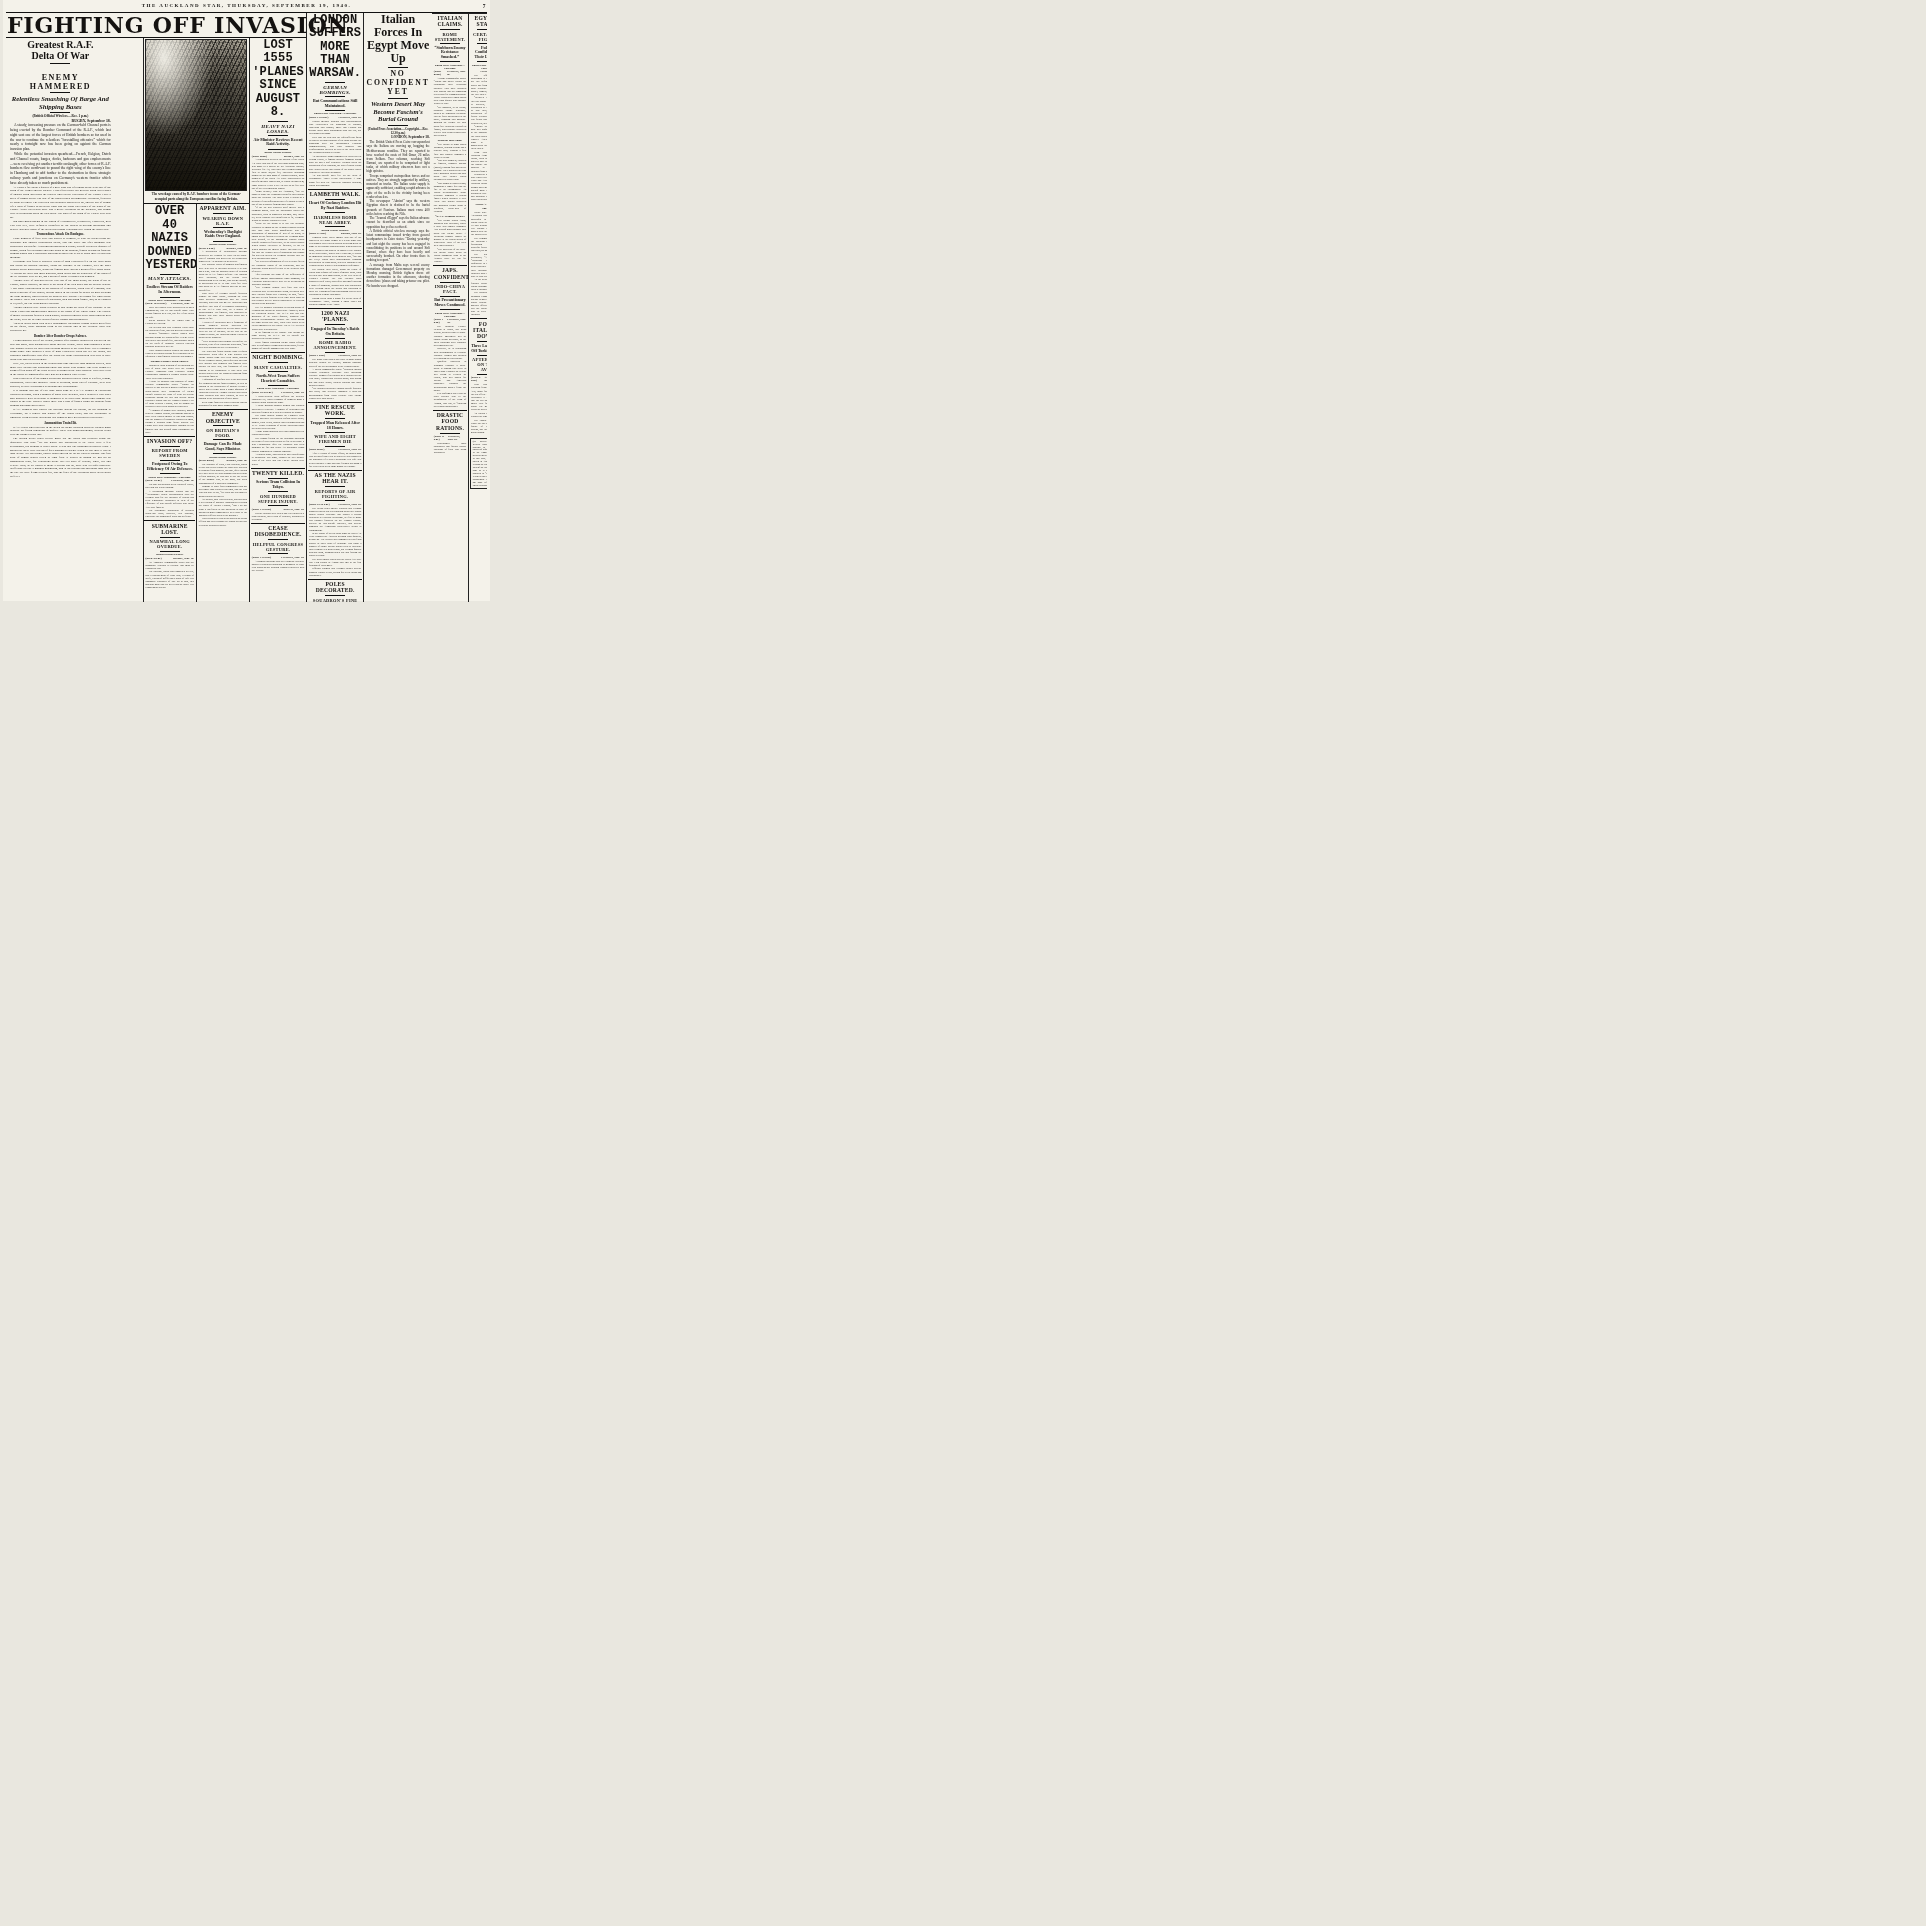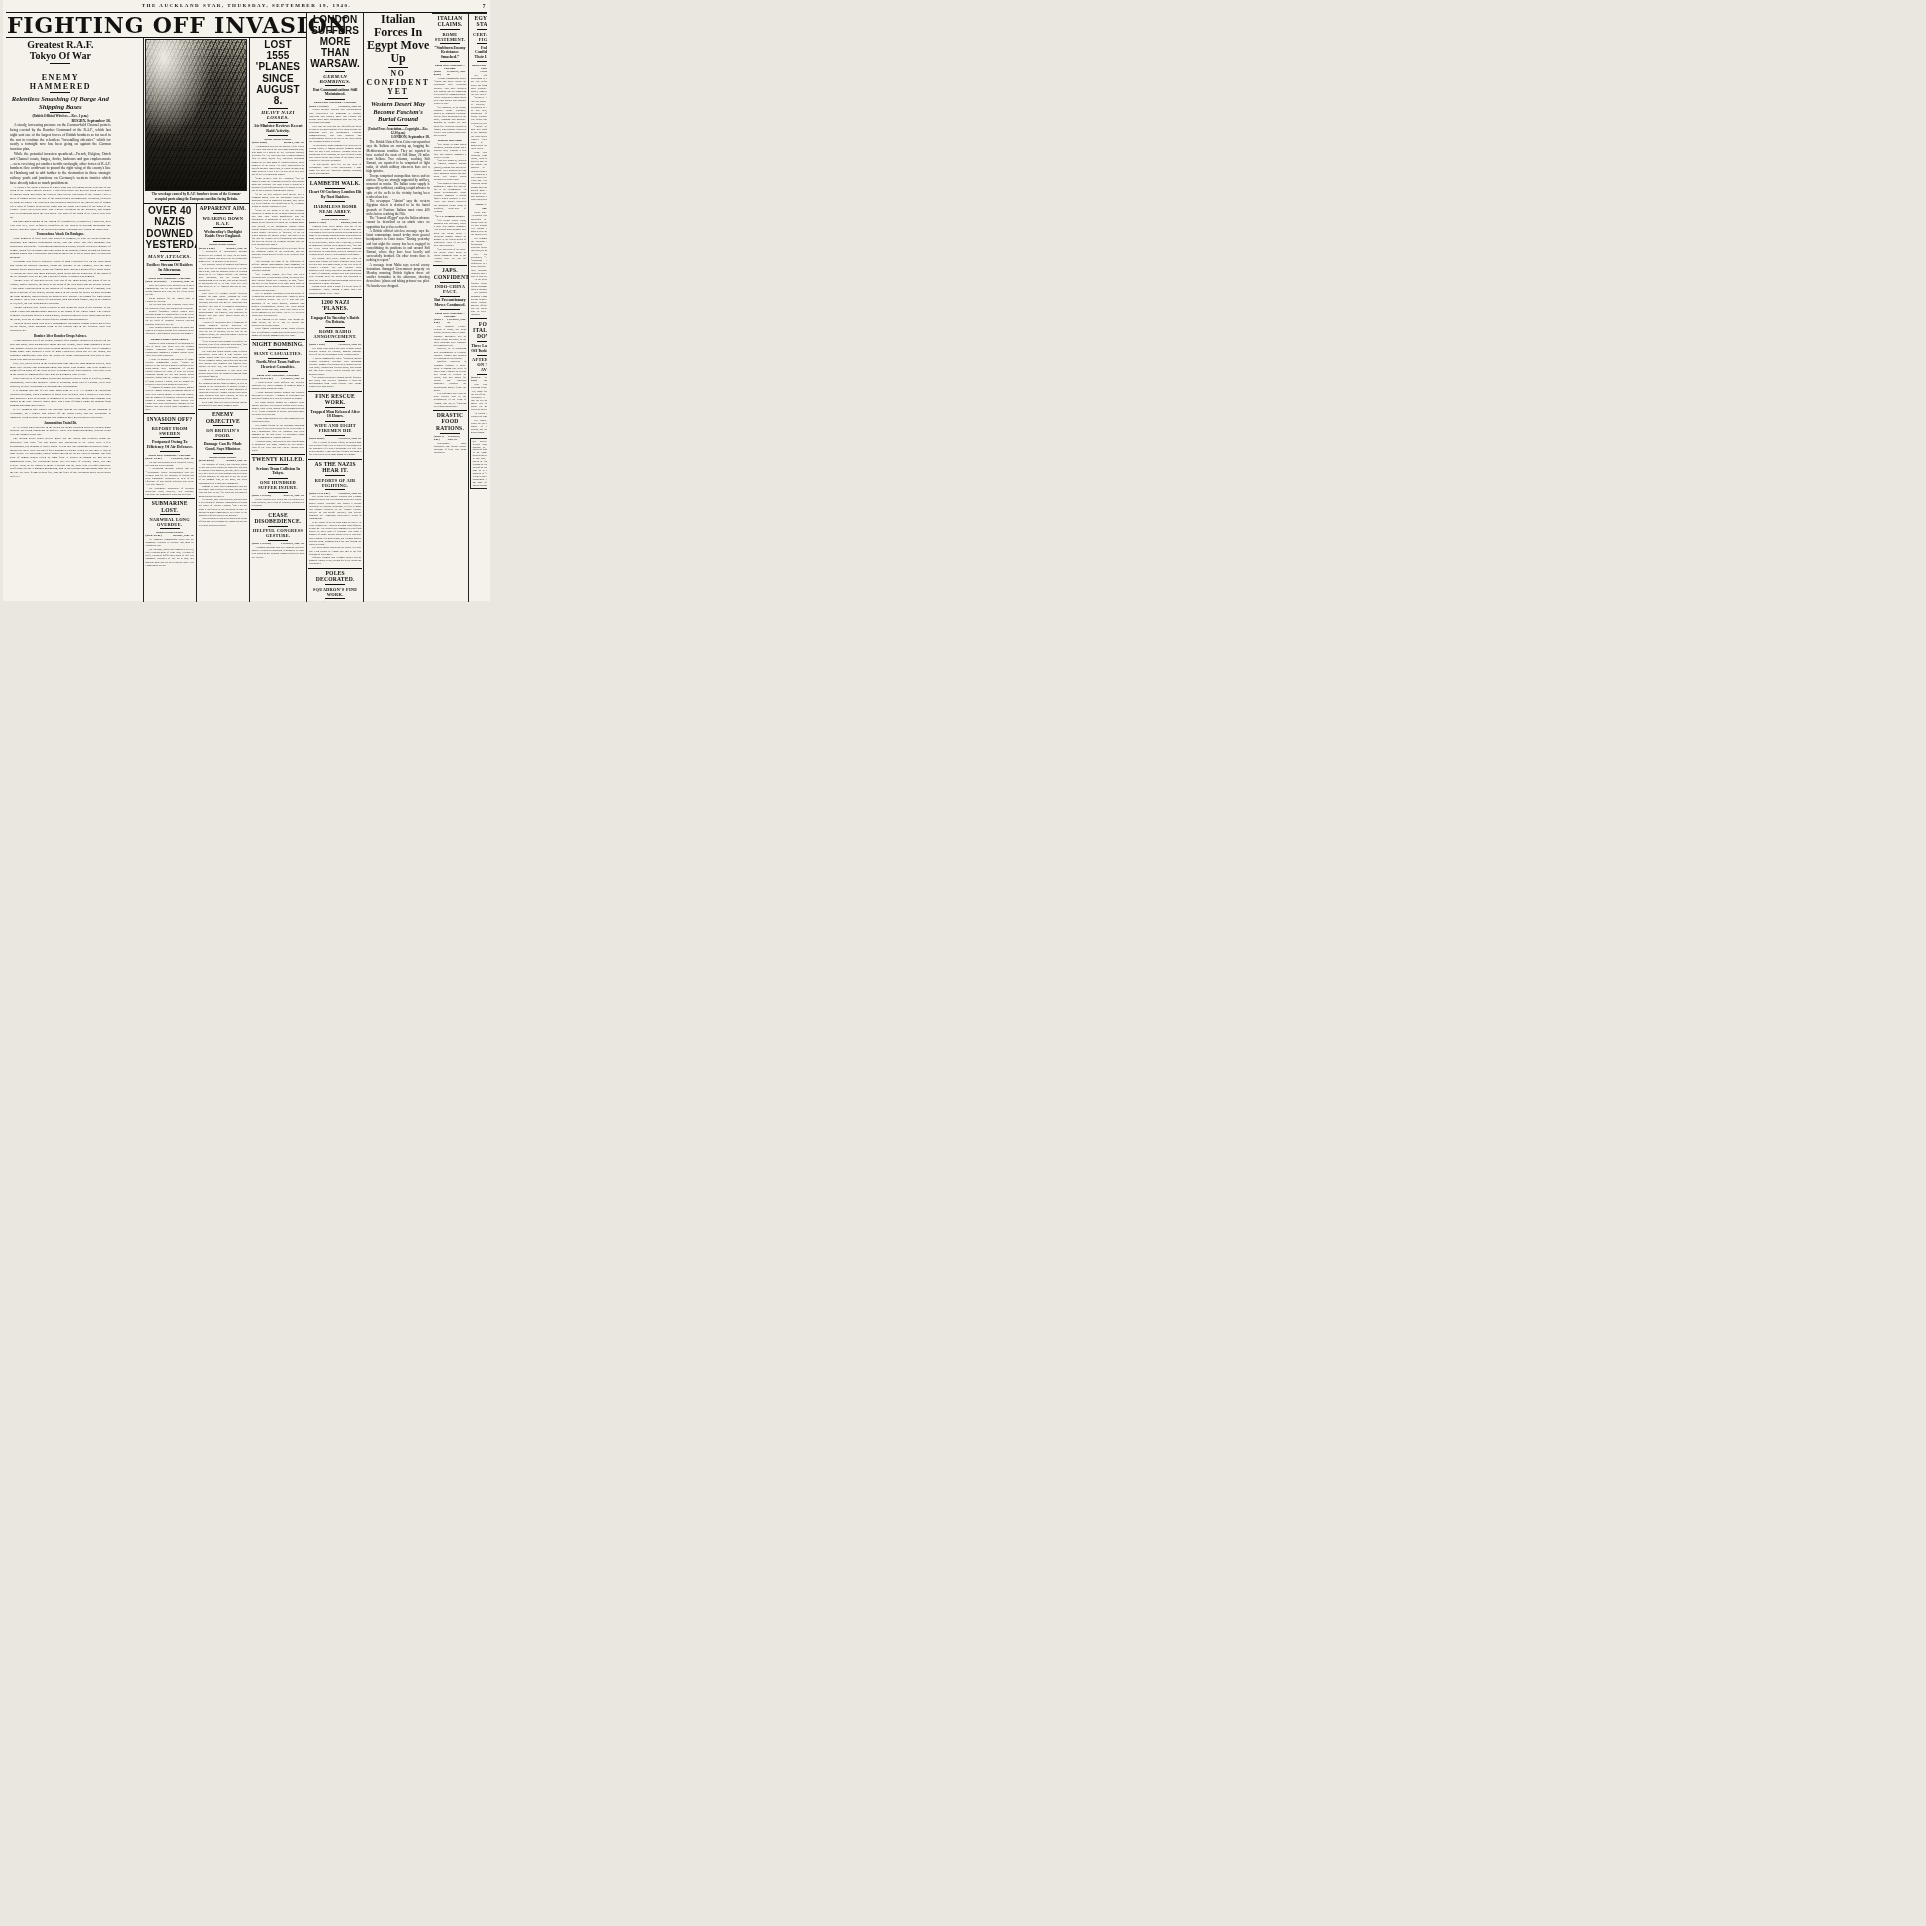--- a/index.html
+++ b/index.html
@@ -34,21 +34,21 @@
   .colB1{width:50%;overflow:hidden;border-right:0.4px solid #222;}
   .colB2{width:50%;overflow:hidden;}
   .colE-split{display:flex;flex:1;min-height:0;border-top:0.4px solid #222;}
   .colE1{width:50%;overflow:hidden;border-right:0.4px solid #222;}
   .colE2{width:50%;overflow:hidden;}
   
   .art{padding:1.2px 1.9px 1.5px 1.9px;}
   .sep{border-top:0.4px solid #111;margin:0 0.8px;}
   .rule{width:20px;border-top:0.6px solid #111;margin:1.5px auto;}
   h1,h2,h3,h4{margin:0;text-align:center;font-weight:bold;}
-  .h-display{font-family:Liberation Sans, sans-serif;font-size:10px;line-height:1.12;letter-spacing:0.2px;}
+  .h-display{font-family:Liberation Mono, monospace;font-size:12px;line-height:1.12;letter-spacing:0.2px;}
   .h-main{font-size:5.6px;line-height:1.15;letter-spacing:0.2px;}
   .h-sub{font-size:5px;font-style:italic;letter-spacing:0.4px;}
   .h-sub2{font-size:4.4px;letter-spacing:0.3px;}
   .h-deck{font-size:4px;line-height:1.2;}
   .byline{font-size:2.6px;font-weight:bold;text-align:center;margin-top:0.8px;}
   .dateline{display:flex;justify-content:space-between;font-size:2.7px;font-weight:bold;margin:0.4px 0 0.8px 0;}
   .dateline .only-right{margin-left:auto;}
   .body{text-align:justify;}
   .body p.para{margin:0 0 0.4px 0;text-indent:3.1px;font-size:2.5px;line-height:1.26;}
   .body p.para.lead{font-size:3.2px;line-height:1.28;text-indent:3.9px;}
@@ -101,21 +101,21 @@
 
     <div class="supercol">
       <div class="display-head">FIGHTING OFF INVASION</div>
 
       <div class="subrow">
 
         <div class="colA">
           <section class="art">
             <h2 class="h-kicker">
               <span>Greatest R.A.F.</span><br>
-              <span>Tokyo Of War</span>
+              <span>Delta Of War</span>
             </h2>
             <div class="rule"></div>
             <h3 class="h-hammered">ENEMY HAMMERED</h3>
             <div class="rule"></div>
             <h4 class="h-relentless">Relentless Smashing Of Barge And Shipping Bases</h4>
             <div class="rule"></div>
             <div class="byline">(British Official Wireless.—Rec. 1 p.m.)</div>
             <div class="dateline">
               <span class="only-right">RUGBY, September 18.</span>
             </div>

